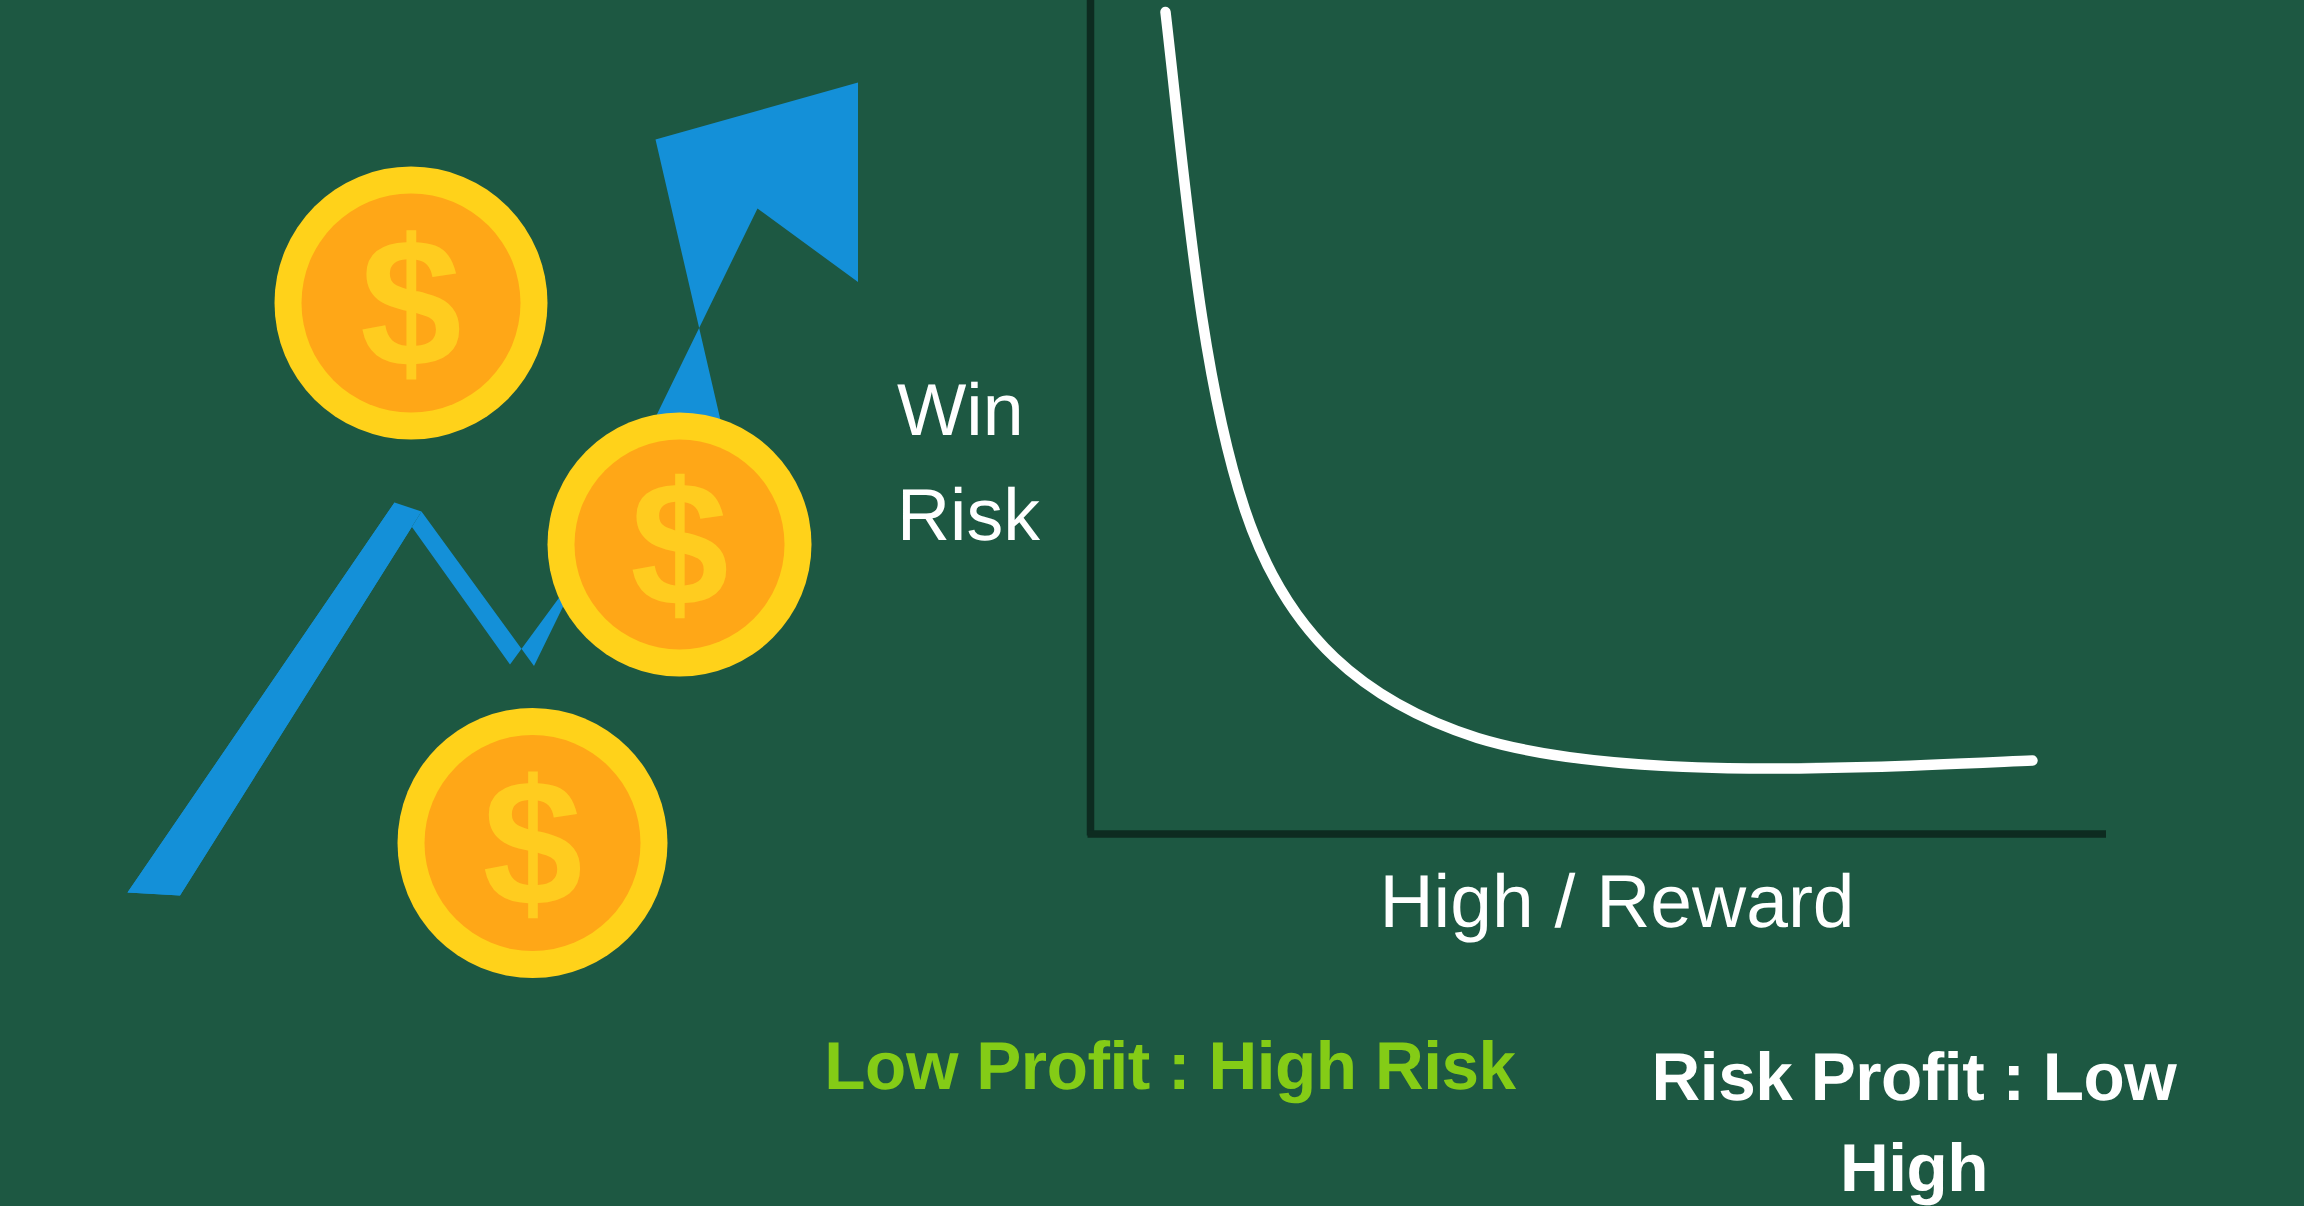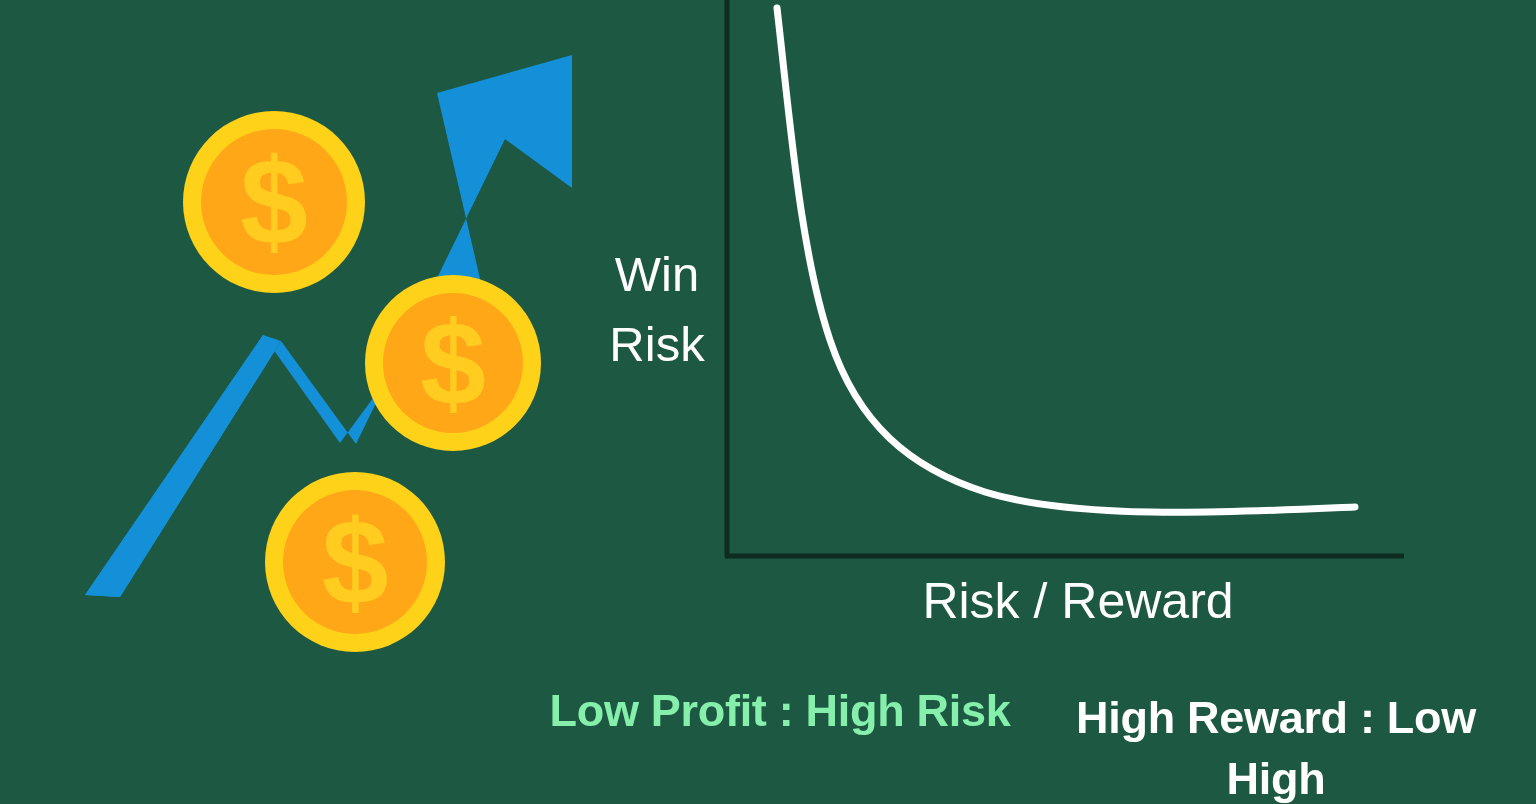--- a/index.html
+++ b/index.html
@@ -28,21 +28,20 @@
     color: #ffffff;
     white-space: pre;
     line-height: 1.0;
     -webkit-font-smoothing: antialiased;
   }
   
   #win-rate-label {
     left: 598px;
     top: 240px;
     width: 118px;
-    text-align: center;
     font-size: 49px;
     font-weight: 400;
     letter-spacing: 0px;
     line-height: 1.42;
   }
   #x-axis-label {
     left: 726px;
     top: 576px;
     width: 704px;
     text-align: center;
@@ -120,19 +119,19 @@
     <line x1="725" y1="556" x2="1404" y2="556" stroke="#0d2b20" stroke-width="5"></line>
 
     <path id="curve-path" d="M 777,8
              C 790,120 800,250 830,340
              C 858,424 910,468 985,492
              C 1080,521 1240,512 1355,507" fill="none" stroke="#ffffff" stroke-width="7" stroke-linecap="round"></path>
   </svg>
 
   <div class="txt" id="win-rate-label" style="color: rgb(255, 255, 255);"><span>Win</span><br><span>Risk</span></div>
 
-  <div class="txt" id="x-axis-label" style="color: rgb(255, 255, 255);">Risk / Reward</div>
+  <div class="txt" id="x-axis-label" style="color: rgb(255, 255, 255);">High / Reward</div>
 
-  <div class="txt" id="caption-left" style="color: #86efac;">Low Profit : High Risk</div>
+  <div class="txt" id="caption-left" style="color: #84cc16;">Low Profit : High Risk</div>
 
-  <div class="txt" id="caption-right" style="color: rgb(255, 255, 255);"><span>High Reward : Low</span><br><span>High</span></div>
+  <div class="txt" id="caption-right" style="color: rgb(255, 255, 255);"><span>Risk Profit : Low</span><br><span>High</span></div>
 
 </div>
 
 </body></html>

